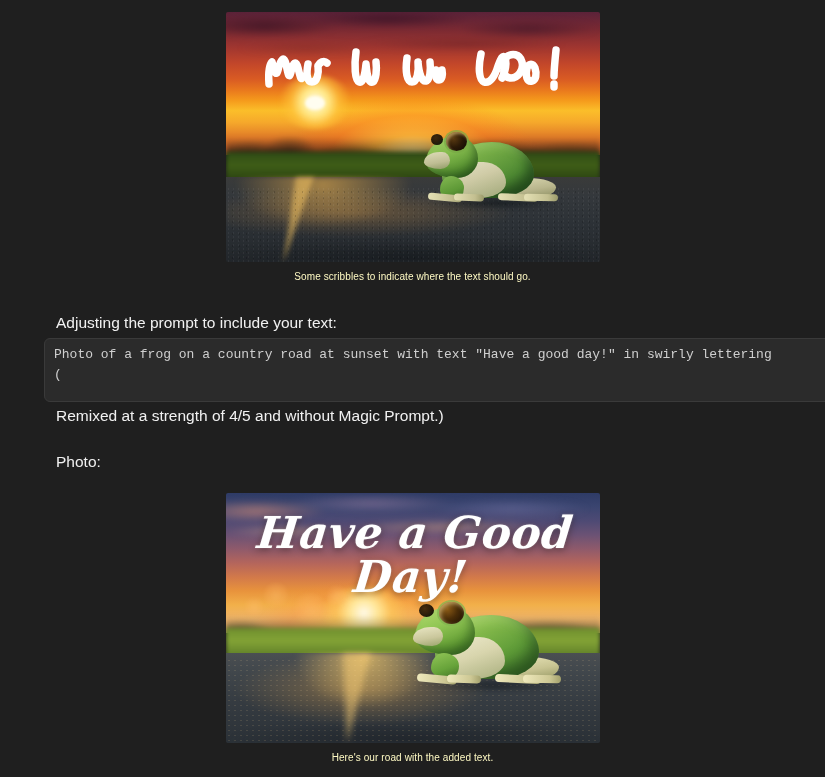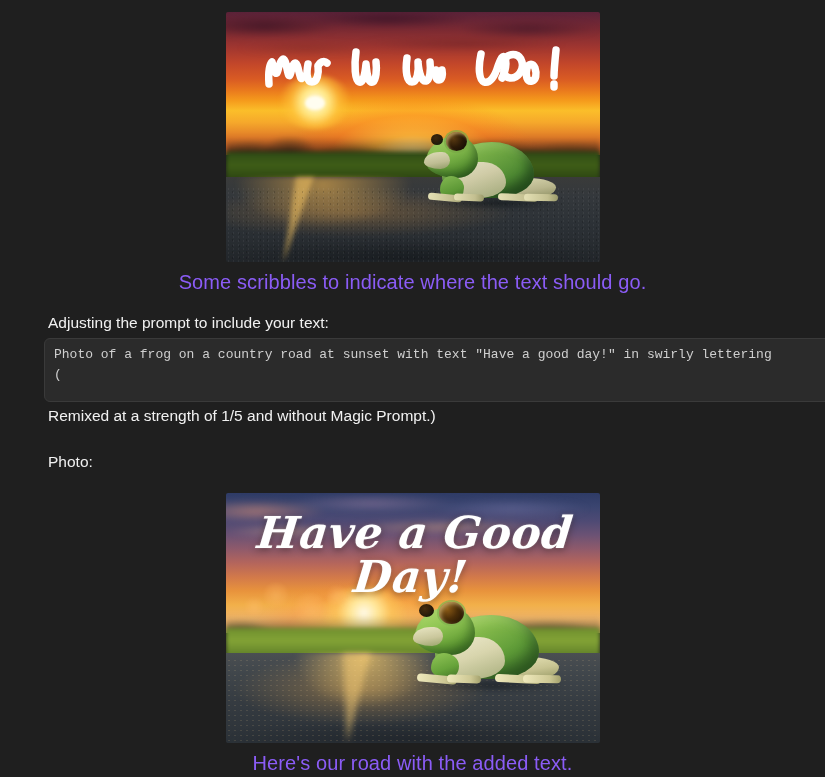--- a/index.html
+++ b/index.html
@@ -35,22 +35,22 @@
     display: inline-block;
     position: relative;
     width: 374px;
     height: 250px;
     overflow: hidden;
     border-radius: 2px;
     vertical-align: top;
   }
   .figure-caption {
     margin-top: 9px;
-    font-size: 20px;
-    color: #8b5cf6;
+    font-size: 10px;
+    color: #fef9c3;
     letter-spacing: .1px;
   }
 
   
   .scene {
     position: absolute;
     inset: 0;
     overflow: hidden;
   }
   
@@ -410,21 +410,21 @@
     line-height: 1;
     color: #ffffff;
     letter-spacing: .5px;
     text-shadow: 0 2px 7px rgba(40,20,10,.45), 0 0 2px rgba(255,255,255,.35);
     transform: skewX(-6deg);
   }
 
   
   .text-block {
     position: absolute;
-    left: 48px;
+    left: 56px;
     font-size: 15.5px;
     line-height: 1.35;
     color: #f1f1f1;
   }
 
   .prompt-box {
     position: absolute;
     left: 44px;
     top: 338px;
     width: 790px;
@@ -495,21 +495,21 @@
       </div>
     </div>
     <div class="figure-caption">Some scribbles to indicate where the text should go.</div>
   </div>
 
   <div class="text-block" style="top:313px;">Adjusting the prompt to include your text:</div>
 
   <textarea class="prompt-box" readonly="" placeholder="Describe the image you want to generate" style="">Photo of a frog on a country road at sunset with text "Have a good day!" in swirly lettering
 (</textarea>
 
-  <div class="text-block" style="top:406px;">Remixed at a strength of 1/5 and without Magic Prompt.)</div>
+  <div class="text-block" style="top:406px;">Remixed at a strength of 4/5 and without Magic Prompt.)</div>
 
   <div class="text-block" style="top:452px;">Photo:</div>
 
   <div class="figure" style="top:493px;">
     <div class="figure-img-wrap">
       <div class="scene">
         <div class="s2-sky"></div>
         <div class="s2-clouds"></div>
         <div class="s2-sun"></div>
         <div class="s2-bokeh">

